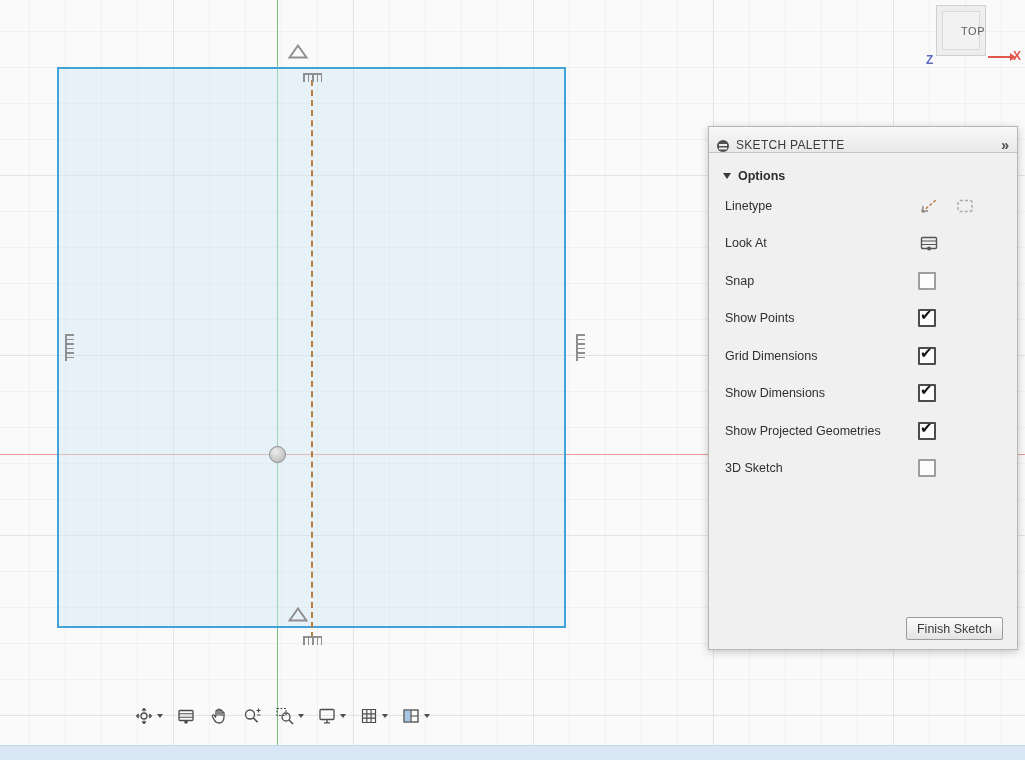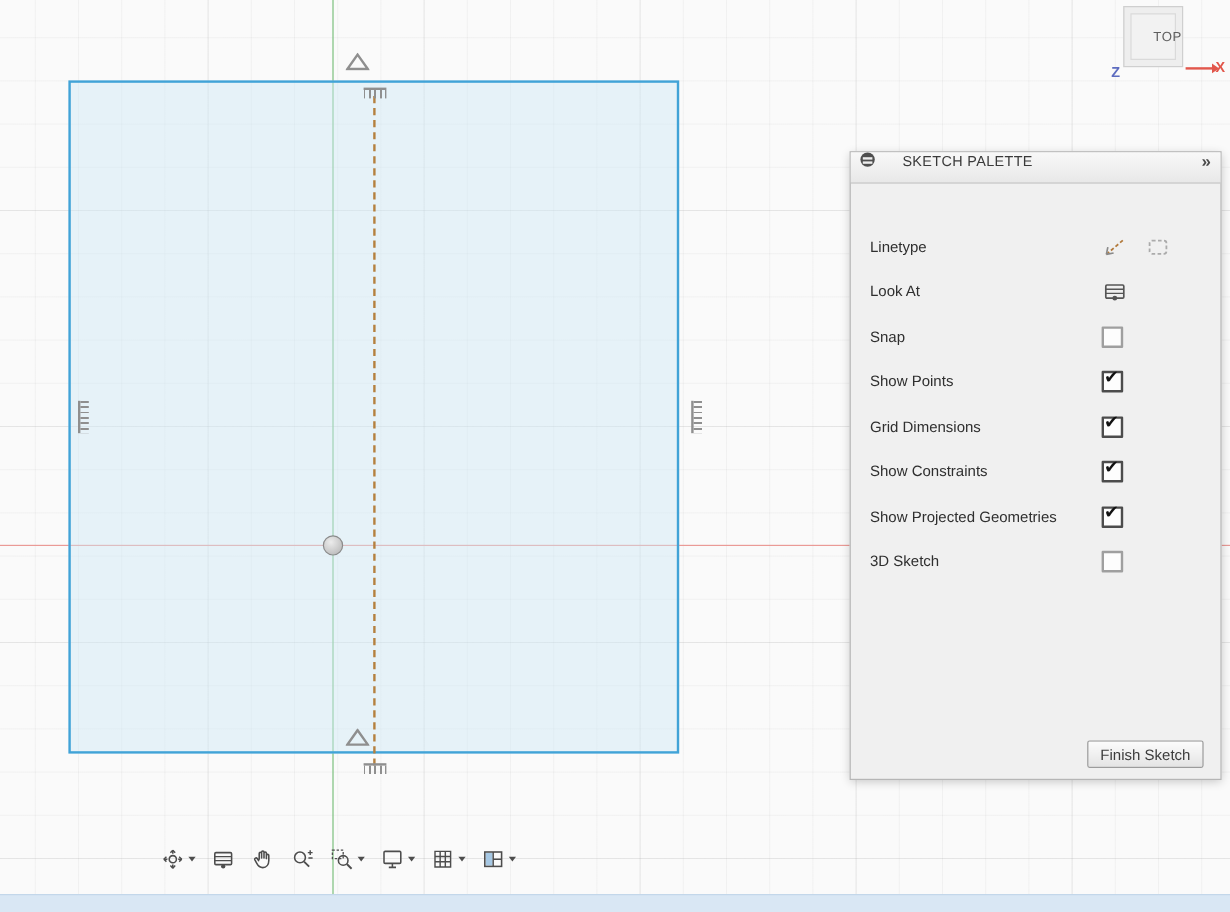--- a/index.html
+++ b/index.html
@@ -67,22 +67,22 @@
     border-left:6px solid #e2574c;border-top:4px solid transparent;border-bottom:4px solid transparent;
   }
   
   .palette{
     position:absolute;left:708px;top:126px;width:310px;height:524px;
     background:#f0f0f0;border:1px solid #b6b6b6;box-sizing:border-box;
     box-shadow:0 2px 8px rgba(0,0,0,0.22);z-index:5;
   }
   .palette-header{
     height:25px;background:linear-gradient(#f8f8f8,#e8e8e8);
-    border-bottom:1px solid #c4c4c4;display:flex;align-items:flex-start;
-    padding:0 8px;gap:23px;cursor:move;
+    border-bottom:1px solid #c4c4c4;display:flex;align-items:flex-end;
+    padding:0 8px;gap:7px;cursor:move;
   }
   .ph-icon{width:12px;height:12px;border-radius:50%;background:#4f4f4f;position:relative;flex:0 0 auto;}
   .ph-icon::after{content:"";position:absolute;left:2px;right:2px;top:4px;height:1.5px;background:#ededed;box-shadow:0 3.5px 0 #ededed;}
   .palette-title{flex:1;font-size:12px;color:#3a3a3a;letter-spacing:0.3px;}
   .collapse{color:#4c4c4c;font-size:14px;font-weight:bold;cursor:pointer;line-height:1;}
   .options-hdr{display:flex;align-items:center;gap:7px;padding:12px 0 0 14px;height:22px;}
   .tri-down{width:0;height:0;border-left:4.5px solid transparent;border-right:4.5px solid transparent;border-top:6px solid #3a3a3a;}
   .options-label{font-size:12.5px;font-weight:bold;color:#2d2d2d;}
   .prows{position:absolute;left:0;right:0;top:60px;}
   .prow{height:37.5px;display:flex;align-items:center;padding-left:16px;box-sizing:border-box;}
@@ -140,20 +140,24 @@
 <div class="vc-arrow"></div>
 <span class="vc-x">X</span>
 
 <div class="palette">
   <div class="palette-header">
     <span class="ph-icon"></span>
     <span class="palette-title">SKETCH PALETTE</span>
     <span class="collapse">»</span>
   </div>
 
+  <div class="options-hdr">
+    <span class="tri-down"></span>
+    <span class="options-label">Options</span>
+  </div>
 
   <div class="prows">
 
     <div class="prow">
       <span class="plabel">Linetype</span>
       <span class="pctrl">
         <span class="picon">
           <svg class="nav-svg" width="22" height="22" viewBox="0 0 22 22">
             <path d="M4 17 L18 5" stroke="#b27a3c" stroke-width="1.5" fill="none" stroke-dasharray="3 2"></path>
             <path d="M4 17 l6 -1.2 M4 17 l1.2 -6" stroke="#8a8a8a" stroke-width="1.4" fill="none"></path>
@@ -198,21 +202,21 @@
     </div>
 
     <div class="prow">
       <span class="plabel">Grid Dimensions</span>
       <span class="pctrl">
           <span class="cb checked"></span>
         </span>
     </div>
 
     <div class="prow">
-      <span class="plabel">Show Constraints</span>
+      <span class="plabel">Show Dimensions</span>
       <span class="pctrl">
           <span class="cb checked"></span>
         </span>
     </div>
 
     <div class="prow">
       <span class="plabel">Show Projected Geometries</span>
       <span class="pctrl">
           <span class="cb checked"></span>
         </span>

